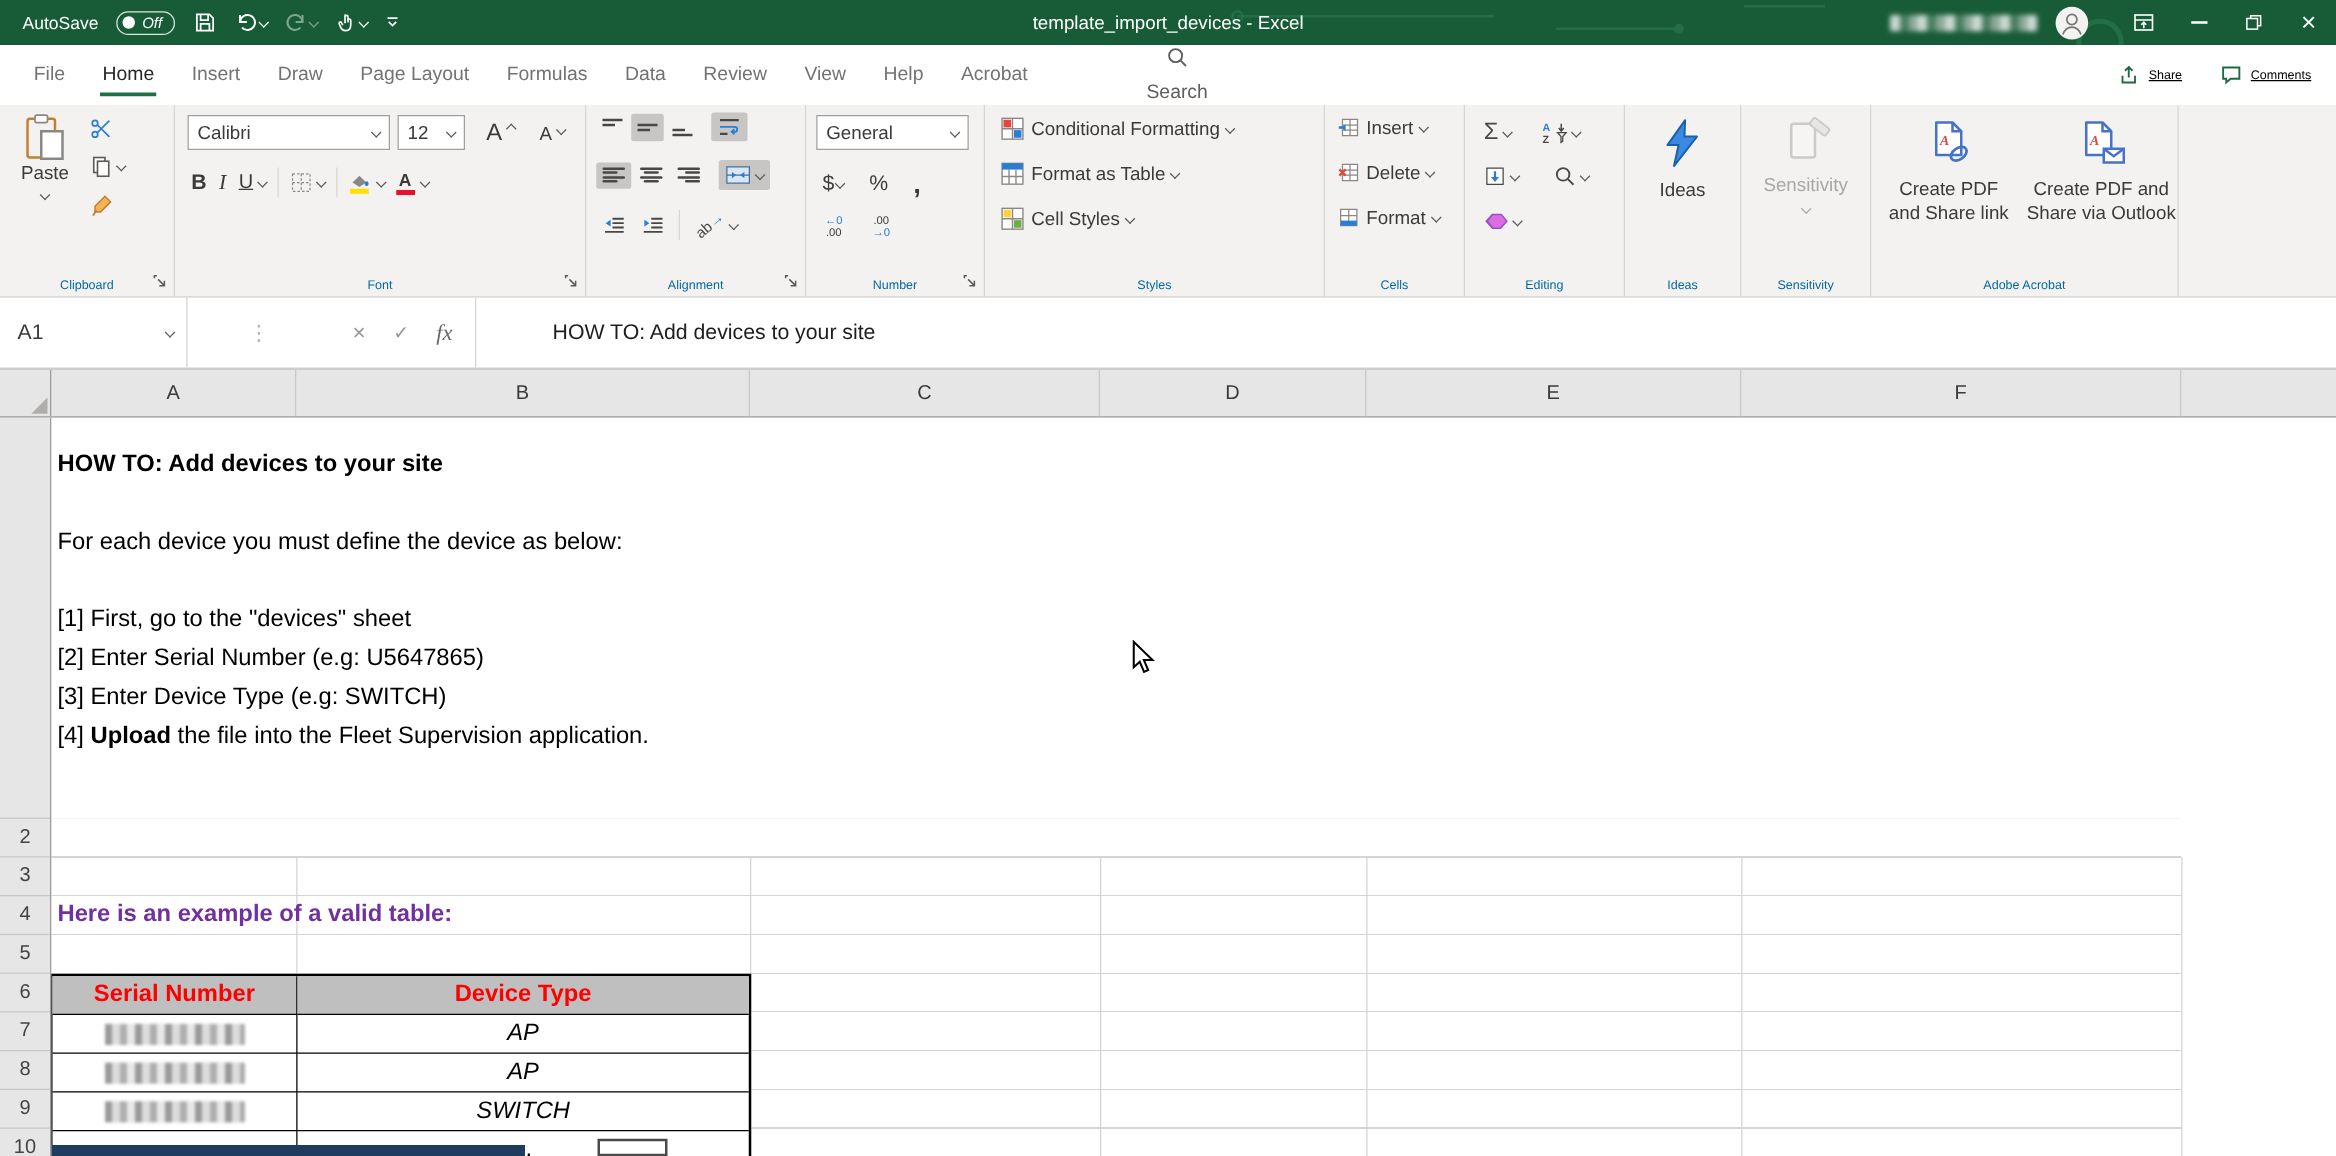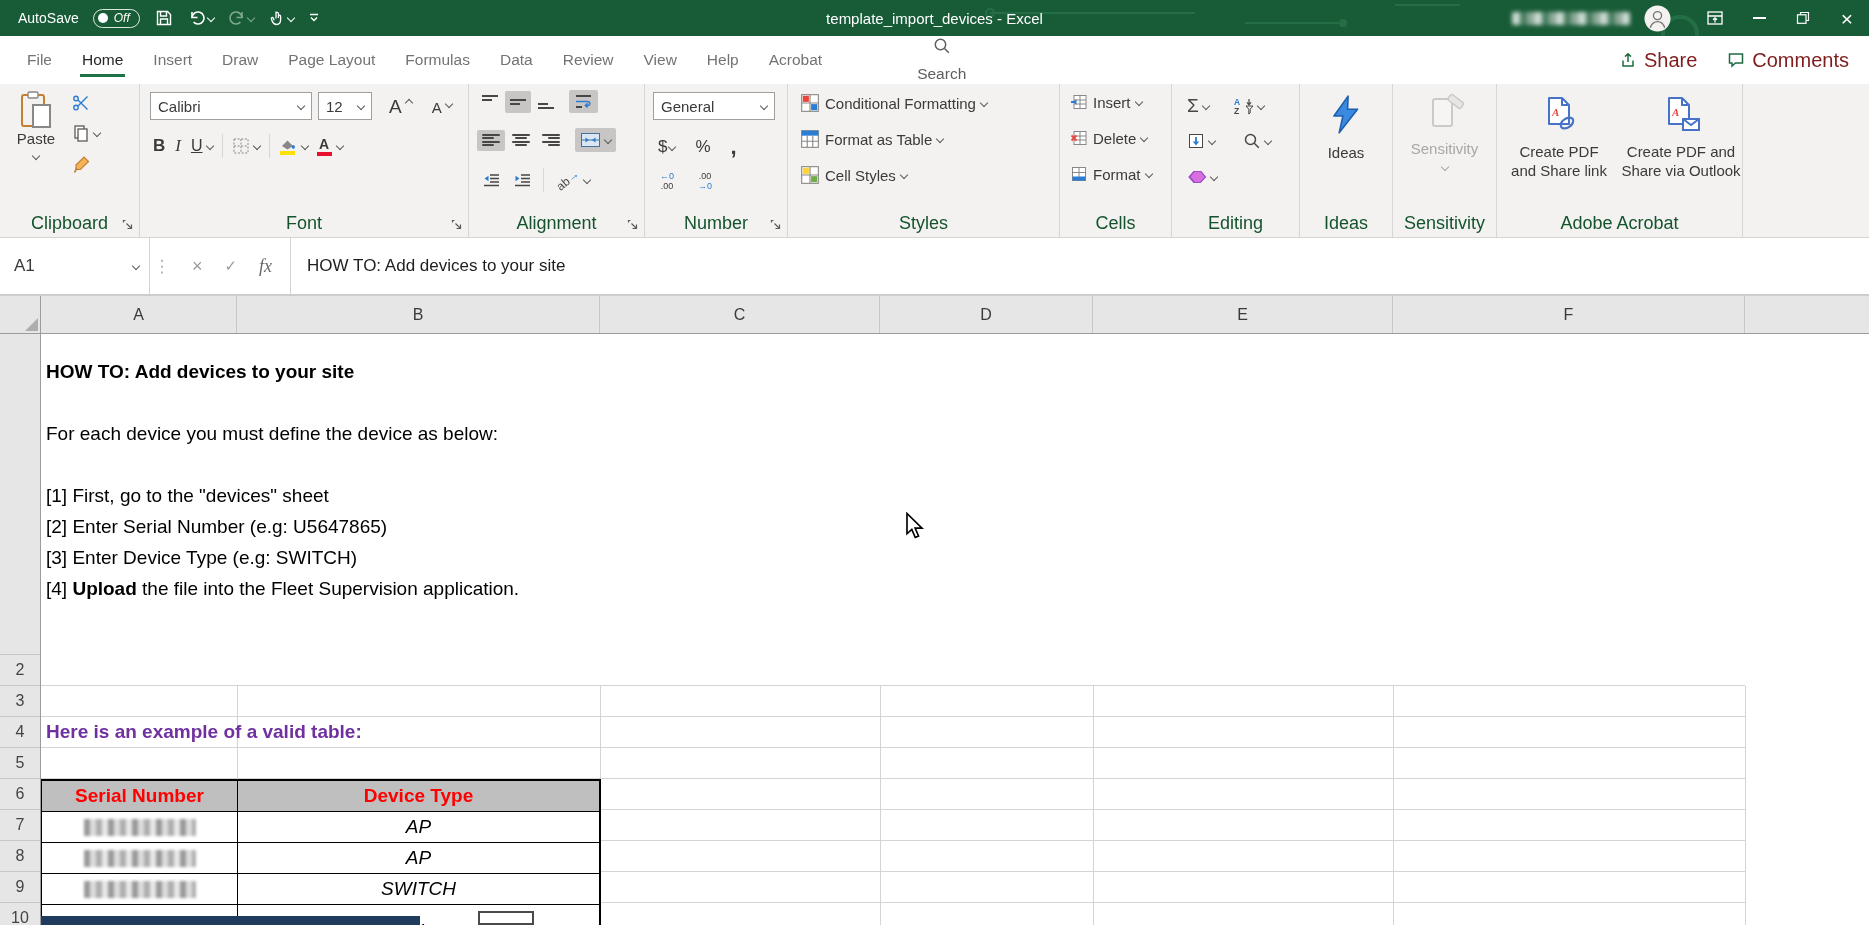--- a/index.html
+++ b/index.html
@@ -24,26 +24,26 @@
   .close-x { font-size:21px; line-height:1; color:#fff; }
 
   
   .tabrow { position:absolute; top:36px; left:0; width:100%; height:48px; background:#fff; display:flex; align-items:center; padding-left:12px; z-index:25; }
   .tab { position:relative; padding:0 15px; height:48px; display:flex; align-items:center; font-size:15.5px; color:#737373; cursor:pointer; white-space:nowrap; }
   .tab.active { font-weight:400; color:#262626; }
   .tab.active::after { content:""; position:absolute; left:13px; right:13px; bottom:7px; height:3px; background:#1E7145; }
   .searchbox { display:flex; align-items:center; gap:10px; margin-left:80px; cursor:text;flex-direction:column; }
   .search-t { font-size:15.5px; color:#605e5c; }
   .tr-actions { margin-left:auto; display:flex; align-items:center; gap:30px; padding-right:20px; }
-  .tr-act { display:flex; align-items:center; gap:7px; font-size:20px; color:#7f1d1d; cursor:pointer; white-space:nowrap; }
+  .tr-act { display:flex; align-items:center; gap:7px; font-size:10px; color:#000000; cursor:pointer; white-space:nowrap;text-decoration:underline; }
 
   
   .ribbon { position:absolute; top:84px; left:0; width:100%; height:154px; background:#f3f2f1; border-bottom:1px solid #d6d4d2; z-index:20; }
   .grp { position:absolute; top:0; height:154px; border-right:1px solid #d8d6d4; }
-  .glabel { position:absolute; bottom:4px; left:0; right:0; text-align:center; font-size:18px; color:#14532d; white-space:nowrap; }
+  .glabel { position:absolute; bottom:4px; left:0; right:0; text-align:center; font-size:10px; color:#0369a1; white-space:nowrap; }
   .launch { position:absolute; right:4px; bottom:6px; cursor:pointer; }
   .chv { display:inline-block; width:6px; height:6px; border-right:1.4px solid #5c5a58; border-bottom:1.4px solid #5c5a58; transform:rotate(45deg); flex:none; }
   .chv.w { border-color:#fff; }
   .chv.dim { border-color:#a19f9d; }
   .combo { position:absolute; background:#fff; border:1px solid #a19f9d; display:flex; align-items:center; justify-content:space-between; padding:0 7px; font-size:15px; color:#3b3a39; cursor:pointer; }
   .abtn { display:inline-flex; align-items:center; justify-content:center; gap:4px; padding:4px 5px; border-radius:2px; cursor:pointer; }
   .abtn.pressed { background:#c8c6c4; }
   .bigbtn { position:absolute; display:flex; flex-direction:column; align-items:center; cursor:pointer; text-align:center; }
   .bb-label { font-size:15px; color:#3b3a39; line-height:1.25; }
   .rrow { position:absolute; display:flex; align-items:center; }
@@ -55,21 +55,21 @@
   .vbars i { display:block; height:2px; background:#474747; width:100%; }
   .vbars.vt { justify-content:flex-start; } .vbars.vm { justify-content:center; } .vbars.vb { justify-content:flex-end; }
   .colorbar { width:15px; height:4px; margin-top:1px; }
   .glyphA { font-weight:700; font-size:14px; color:#3b3a39; line-height:1; }
   .numg { font-size:17px; color:#3b3a39; }
   .decic { font-size:9px; line-height:1.1; color:#3b3a39; text-align:center; white-space:pre; }
   .decic b { color:#2b7cd3; font-weight:400; }
   .sep-v { width:1px; height:24px; background:#d8d6d4; margin:0 4px; }
 
   
-  .fbar { position:absolute; top:238px; left:0; width:100%; height:58px; background:#fff; border-bottom:2px solid #cfcdcb; display:flex; align-items:stretch; z-index:15; }
+  .fbar { position:absolute; top:238px; left:0; width:100%; height:58px; background:#fff; border-bottom:2px solid #cfcdcb; display:flex; align-items:stretch; z-index:15;gap:45px; }
   .namebox { width:150px; border-right:1px solid #d6d4d2; display:flex; align-items:center; justify-content:space-between; padding:0 10px 0 14px; font-size:17px; color:#3b3a39; cursor:pointer; }
   .fdots { width:24px; display:flex; align-items:center; justify-content:center; color:#b5b3b1; font-size:17px; cursor:col-resize; }
   .fbtns { display:flex; align-items:center; gap:22px; padding:0 18px; border-right:1px solid #d6d4d2; }
   .fxbtn { font-size:15px; color:#9a9896; cursor:pointer; }
   .fx-it { font-family:"Liberation Serif", serif; font-style:italic; font-size:18px; color:#6a6866; cursor:pointer; }
   .fvalue { flex:1; display:flex; align-items:center; padding-left:16px; font-size:17px; color:#1f1e1d; }
 
   
   .colheads { position:absolute; top:296px; left:0; width:100%; height:38px; background:#e6e6e6; border-bottom:1px solid #9e9c9a; z-index:10; }
   .chcell { position:absolute; top:0; height:37px; border-right:1px solid #c9c7c5; display:flex; align-items:center; justify-content:center; font-size:16px; color:#3b3a39; cursor:cell; }

